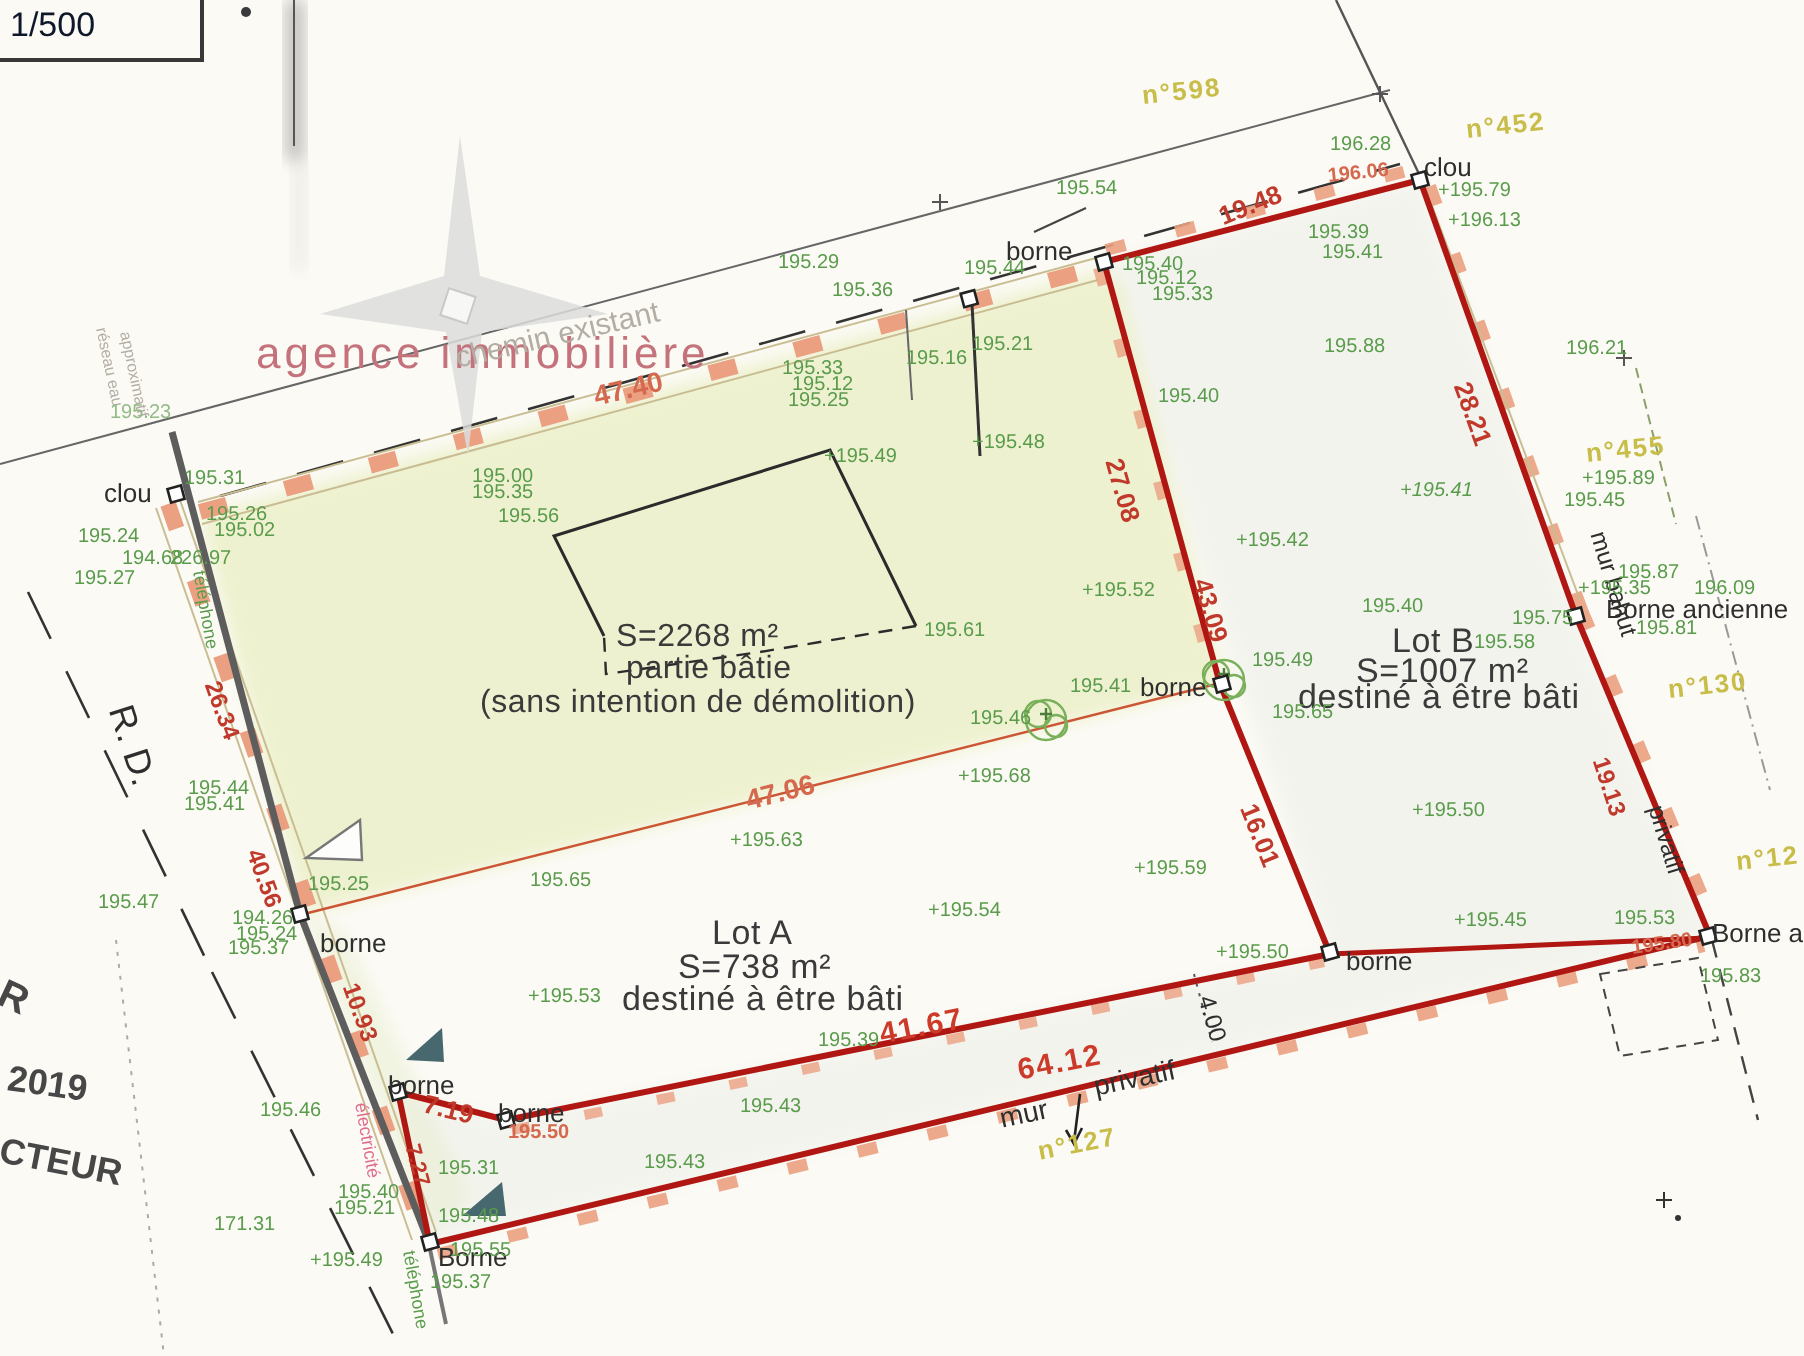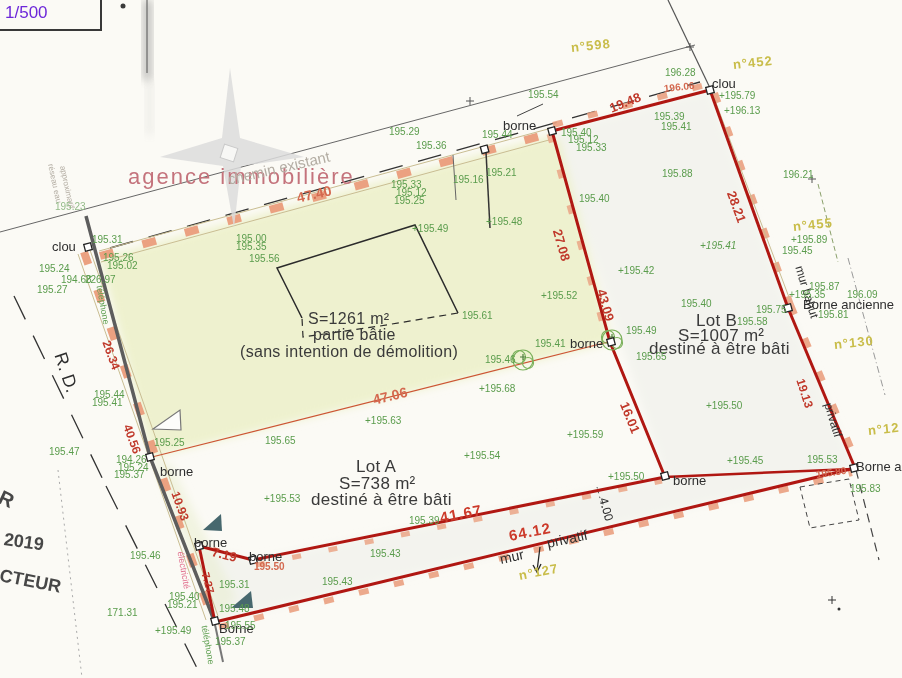--- a/index.html
+++ b/index.html
@@ -17,21 +17,21 @@
   .k{color:#2e2e2e;}
   .y{color:#c9bd4a;font-weight:bold;letter-spacing:1px;}
   .gray{color:#b3ada3;}
   .pink{color:#e06a8a;}
   .stamp{color:#474747;font-weight:bold;}
   
   .plot-text{position:absolute;white-space:nowrap;color:#3a3a3a;font-size:16px;line-height:1;letter-spacing:.3px;}
   
   .scale-box{position:absolute;left:0;top:0;width:95px;height:26px;
     border-right:2px solid #383838;border-bottom:2px solid #383838;
-    font-size:17px;color:#6d28d9;padding:3px 0 0 5px;}
+    font-size:17px;color:#0f172a;padding:3px 0 0 5px;}
   
   .logo{position:absolute;left:60px;top:48px;width:340px;height:150px;}
   .logo-star{position:absolute;left:92px;top:12px;}
   .logo-name{position:absolute;left:16px;top:70px;font-size:43px;font-weight:bold;
     color:#b7404f;letter-spacing:.5px;}
   .logo-sub{position:absolute;left:68px;top:116px;font-size:22px;color:#c4737c;letter-spacing:2px;}
 </style>
 </head>
 <body>
 
@@ -157,21 +157,21 @@
   <div class="scale-box">1/500</div>
 
   <div class="logo">
     <svg class="logo-star" width="160" height="170" viewBox="0 0 160 170">
       <polygon points="78,8 88,78 152,97 89,106 82,168 71,106 8,97 70,78" fill="#dcdcdc" opacity="0.85"></polygon>
       <rect x="70" y="86" width="14" height="14" transform="rotate(18 77 93)" fill="#f7f7f5" stroke="#c9c9c9"></rect>
     </svg>
     <div class="logo-sub">agence immobilière</div>
   </div>
 
-  <div class="plot-text" style="left:308px;top:311px">S=1261 m²</div>
+  <div class="plot-text" style="left:308px;top:311px">S=2268 m²</div>
   <div class="plot-text" style="left:313px;top:327px">partie bâtie</div>
   <div class="plot-text" style="left:240px;top:344px">(sans intention de démolition)</div>
 
   <div class="plot-text" style="left:356px;top:458px;font-size:17px">Lot A</div>
   <div class="plot-text" style="left:339px;top:475px;font-size:17px">S=738 m²</div>
   <div class="plot-text" style="left:311px;top:491px;font-size:17px">destiné à être bâti</div>
 
   <div class="plot-text" style="left:696px;top:312px;font-size:17px">Lot B</div>
   <div class="plot-text" style="left:678px;top:327px;font-size:17px">S=1007 m²</div>
   <div class="plot-text" style="left:649px;top:340px;font-size:17px">destiné à être bâti</div>

